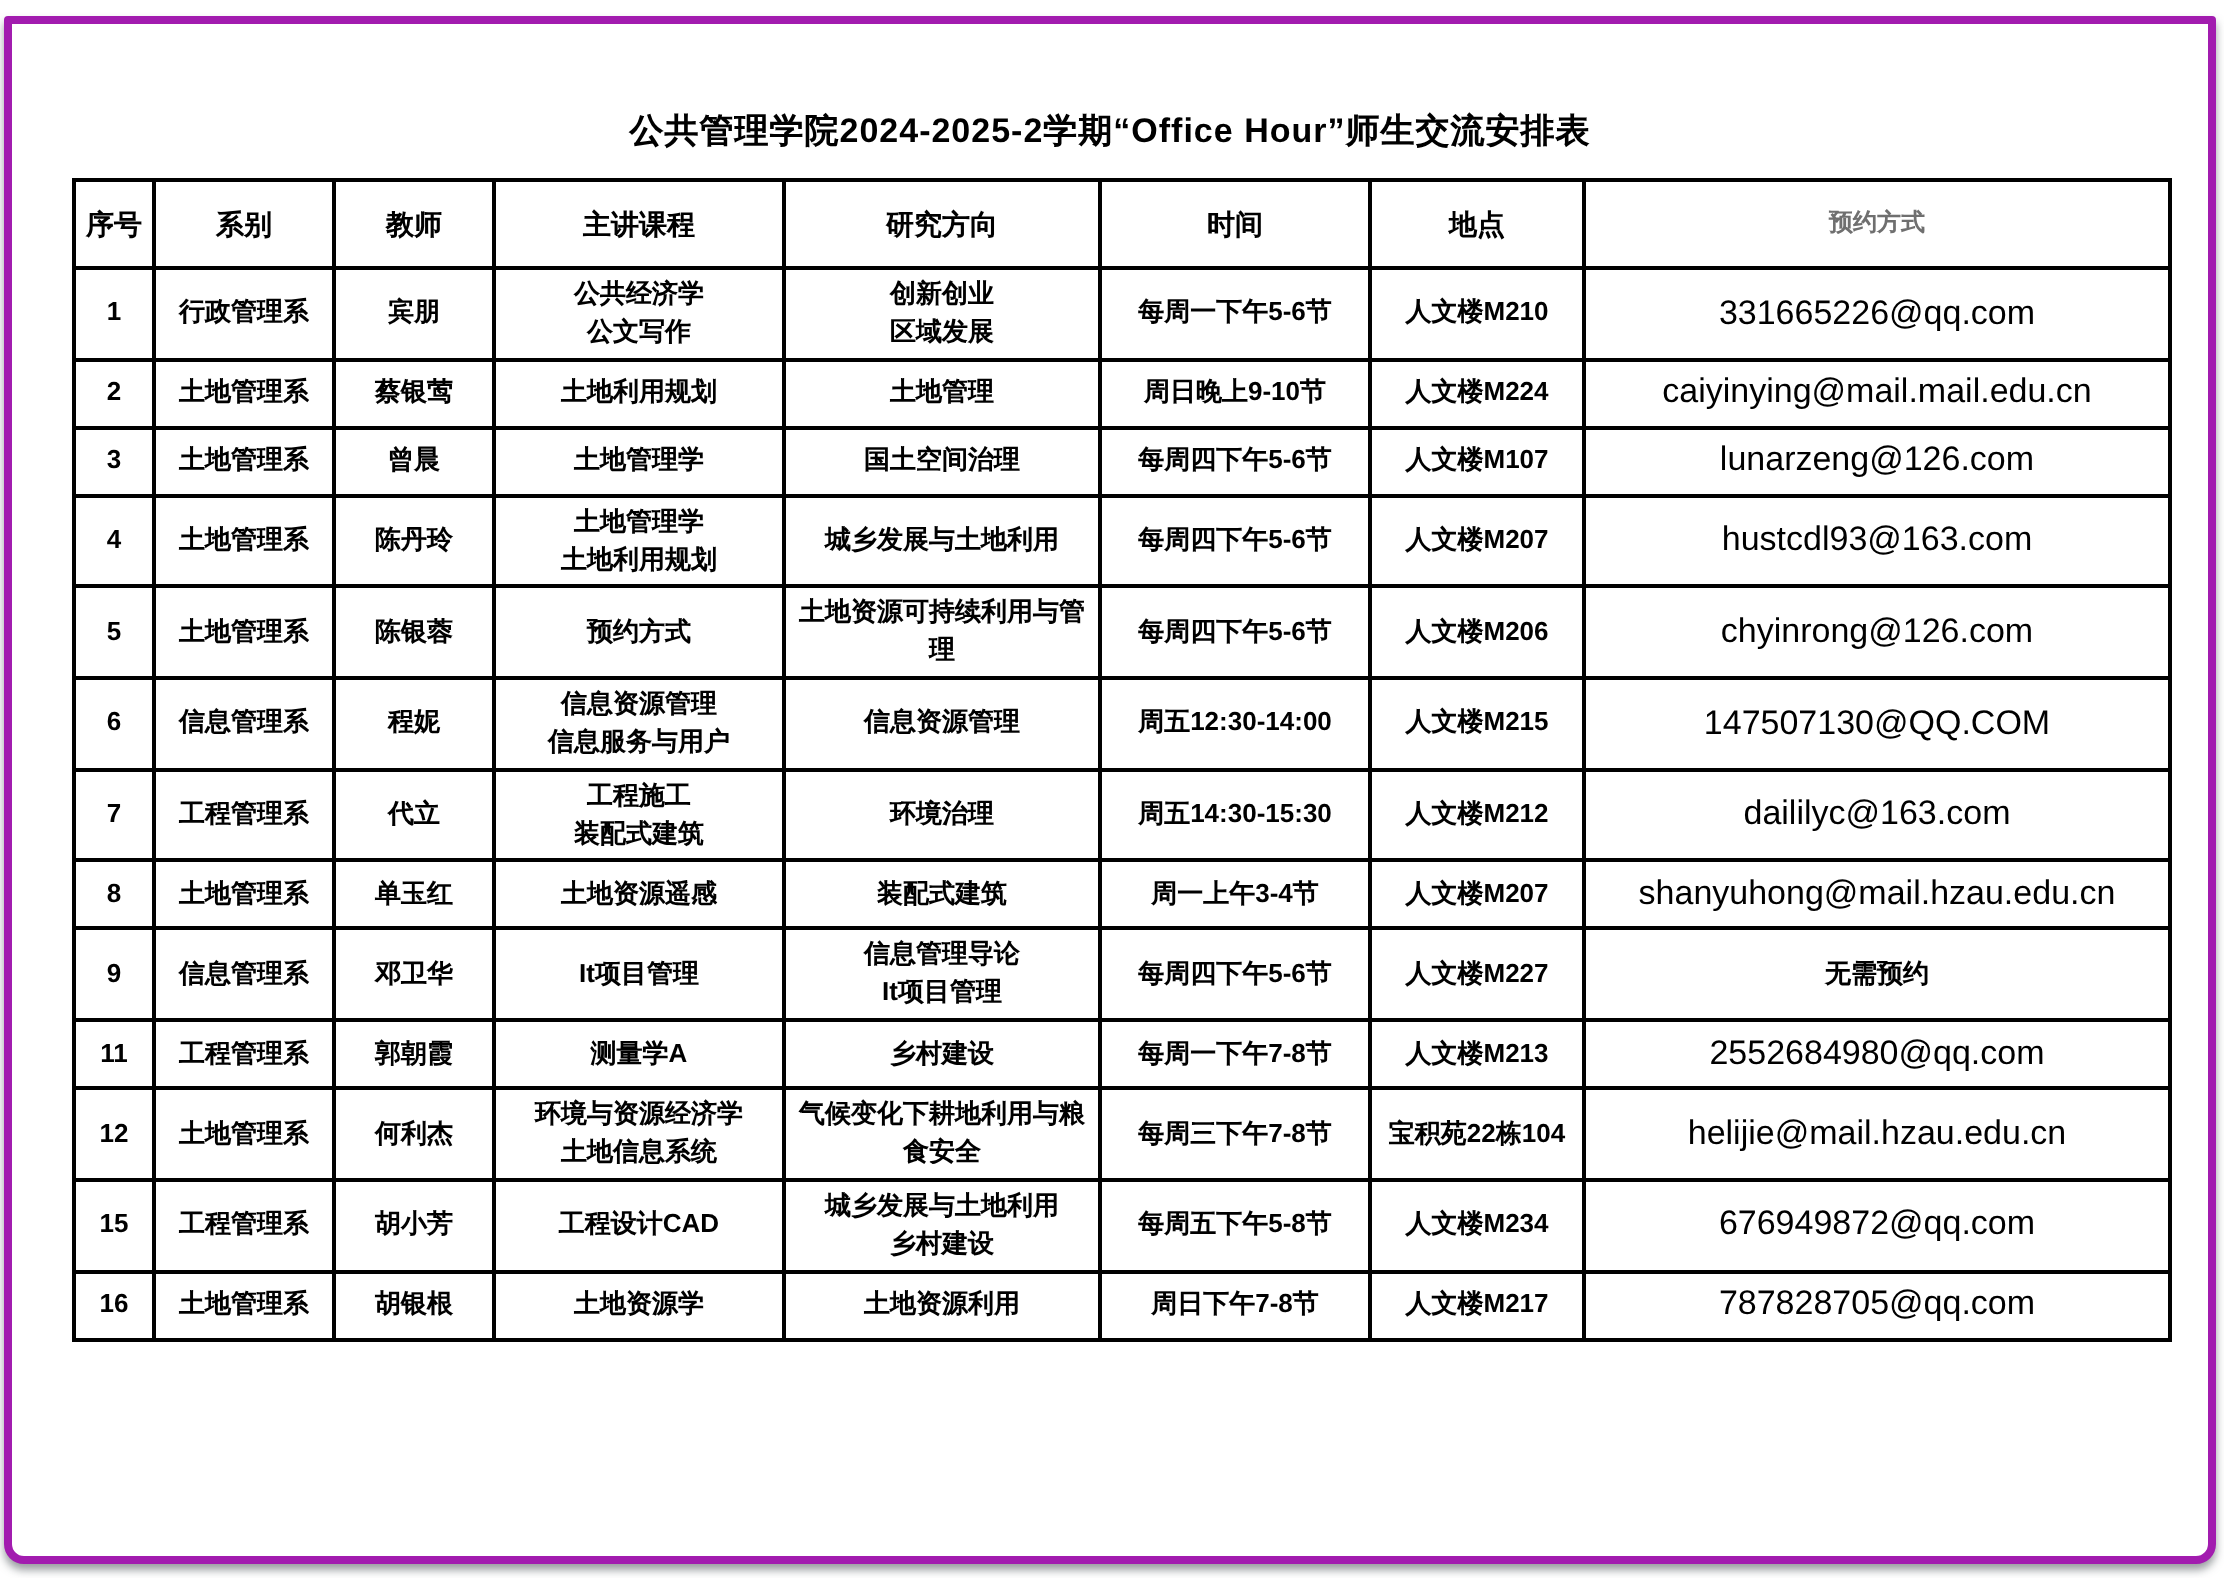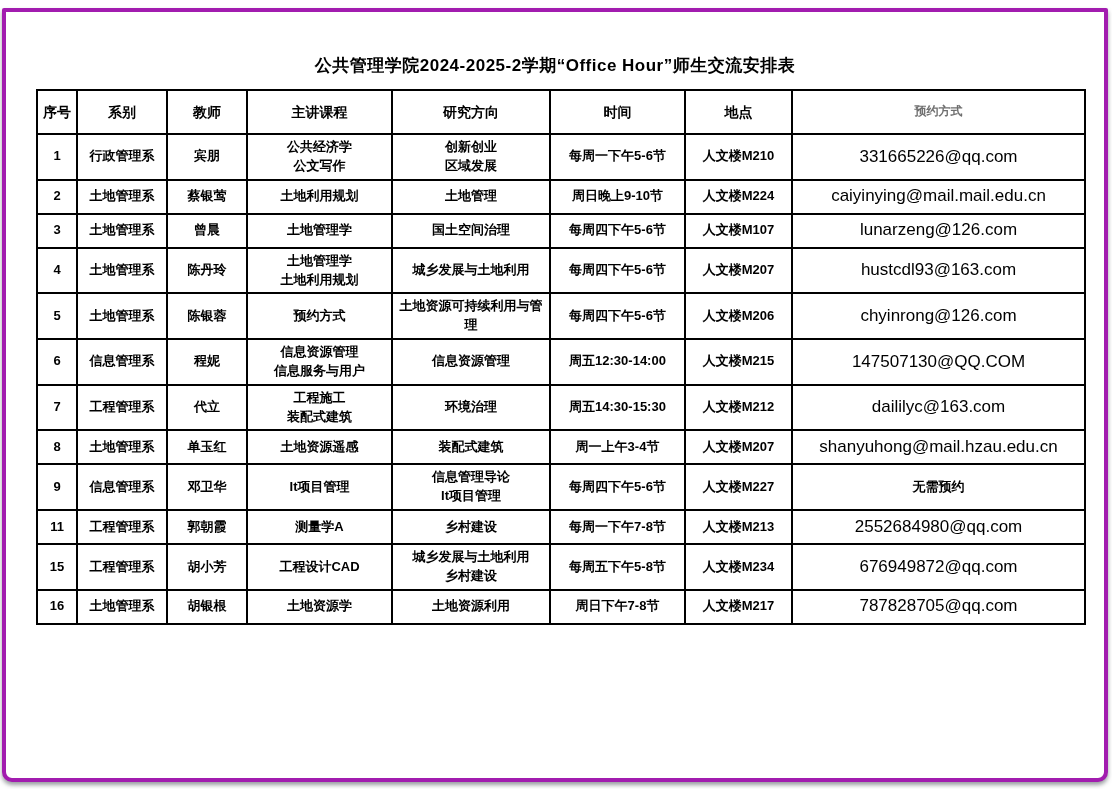--- a/index.html
+++ b/index.html
@@ -205,20 +205,31 @@
     <td>11</td>
     <td>工程管理系</td>
     <td>郭朝霞</td>
     <td>测量学A</td>
     <td>乡村建设</td>
     <td>每周一下午7-8节</td>
     <td>人文楼M213</td>
     <td class="latin">2552684980@qq.com</td>
   </tr>
         <tr>
+    <td>12</td>
+    <td>土地管理系</td>
+    <td>何利杰</td>
+    <td>环境与资源经济学
+土地信息系统</td>
+    <td>气候变化下耕地利用与粮食安全</td>
+    <td>每周三下午7-8节</td>
+    <td>宝积苑22栋104</td>
+    <td class="latin">helijie@mail.hzau.edu.cn</td>
+  </tr>
+        <tr>
     <td>15</td>
     <td>工程管理系</td>
     <td>胡小芳</td>
     <td>工程设计CAD</td>
     <td>城乡发展与土地利用
 乡村建设</td>
     <td>每周五下午5-8节</td>
     <td>人文楼M234</td>
     <td class="latin">676949872@qq.com</td>
   </tr>

